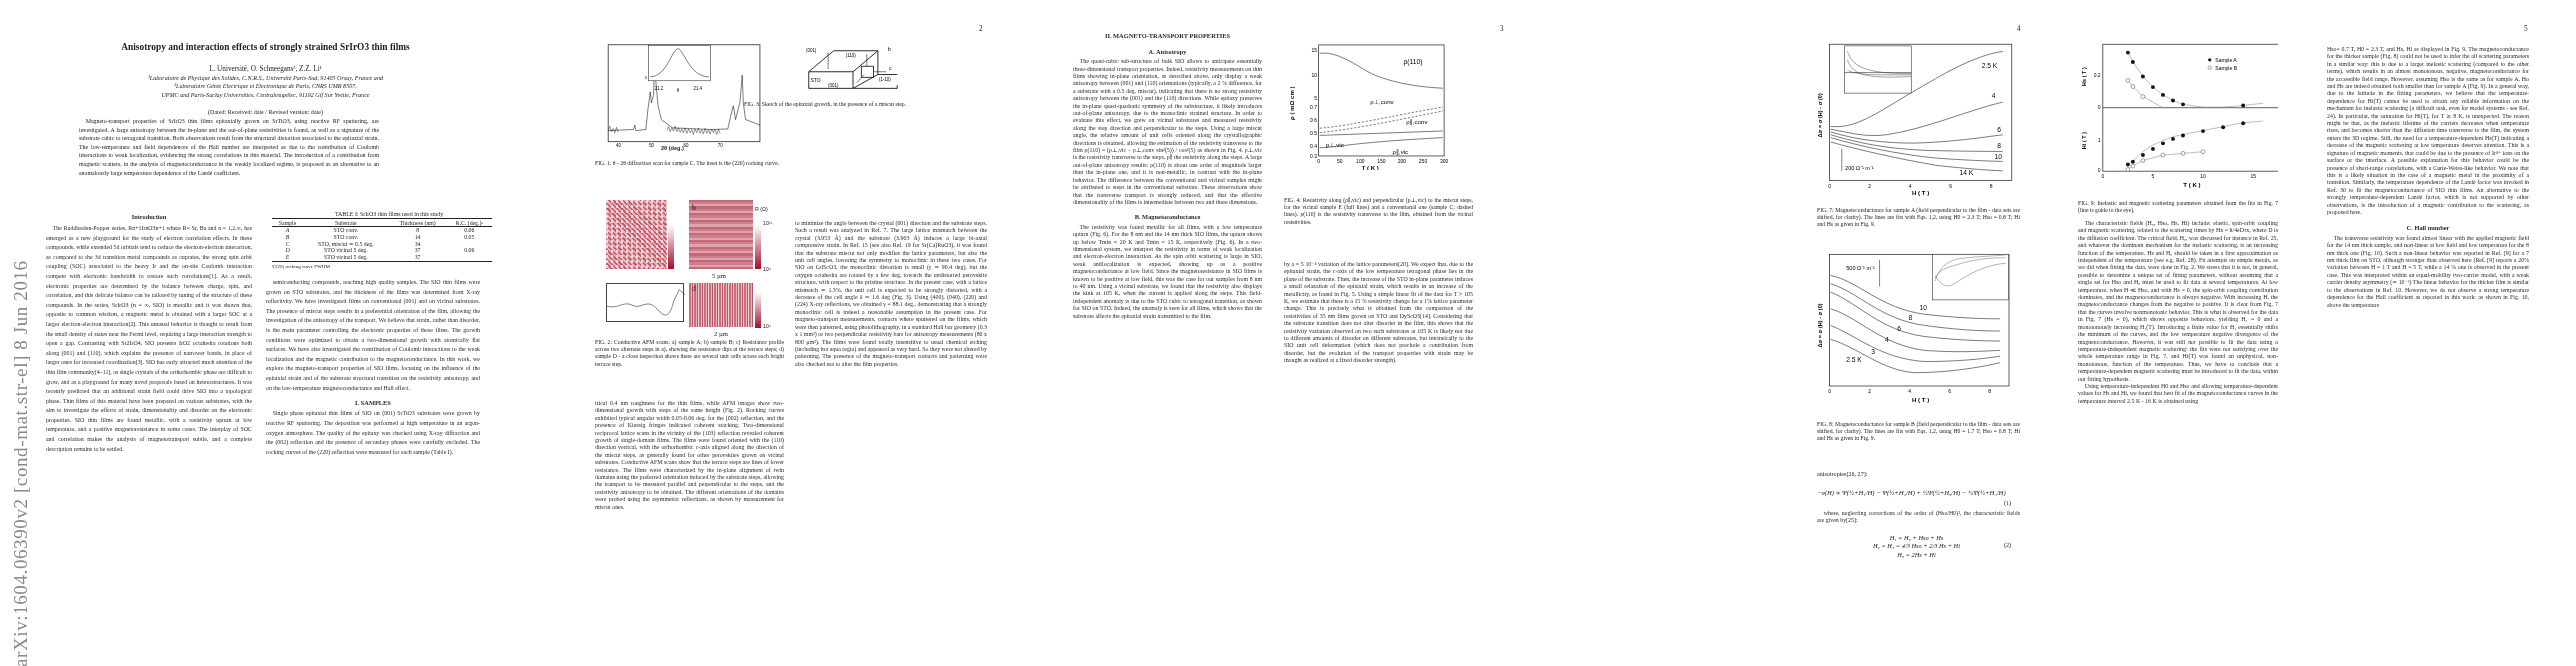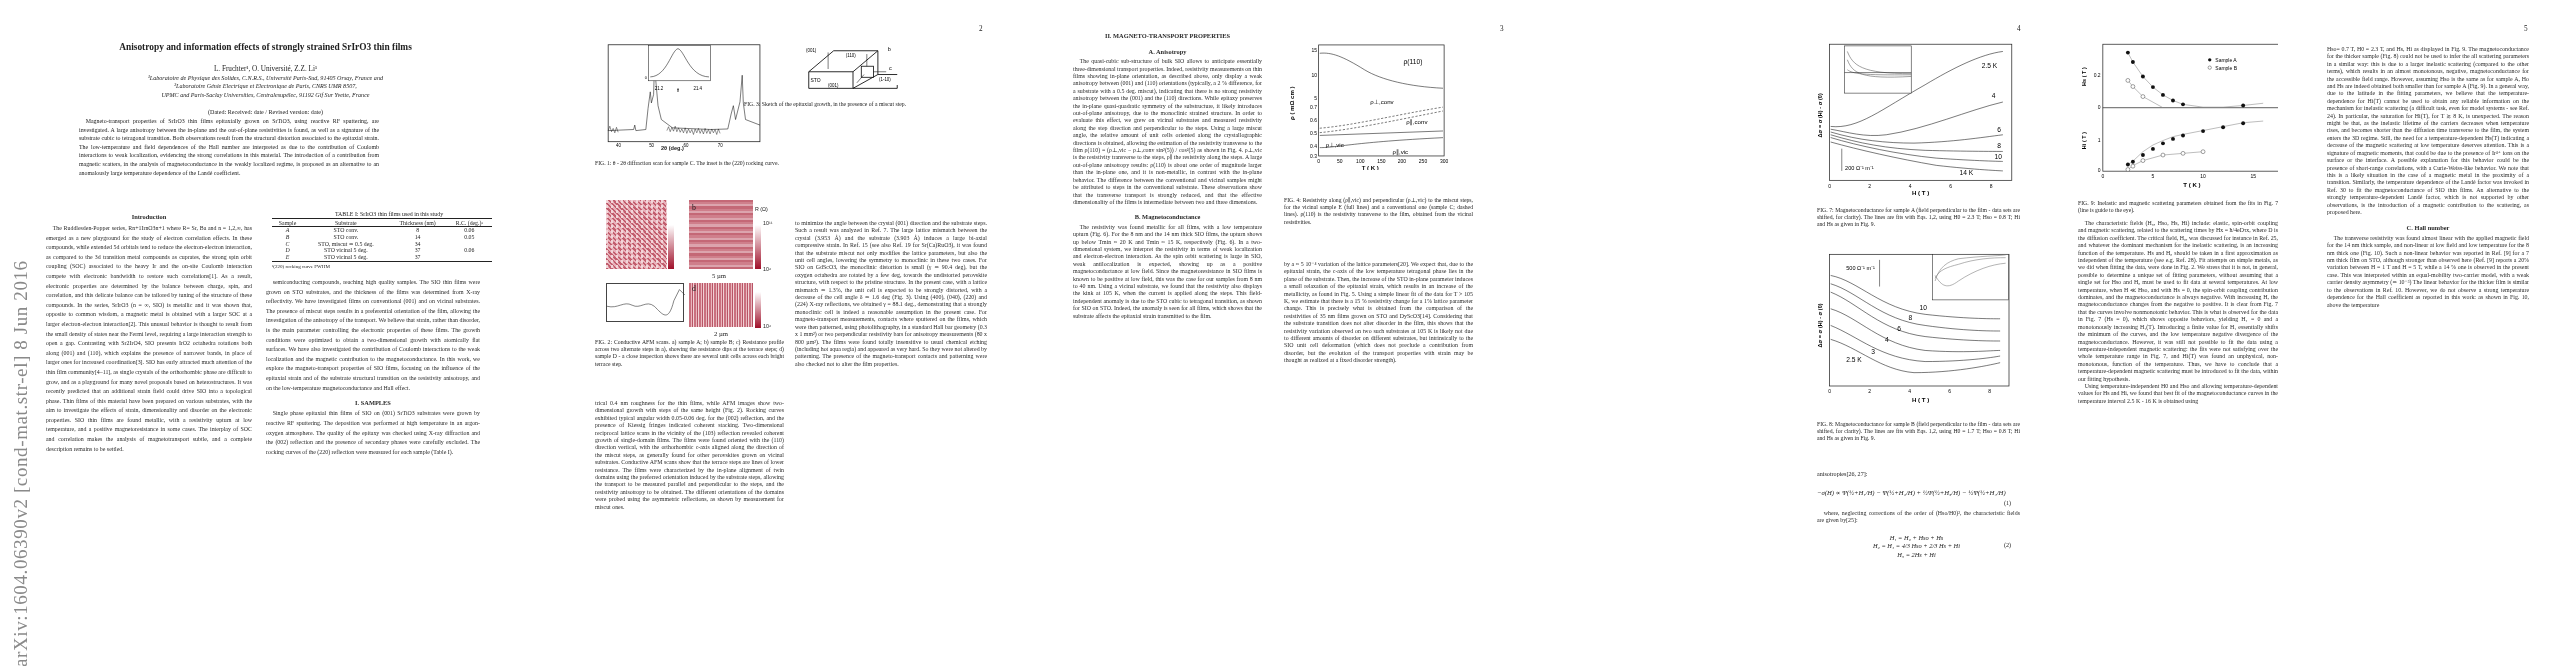--- a/index.html
+++ b/index.html
@@ -29,22 +29,22 @@
 .cbar{position:absolute;width:5.6px;background:linear-gradient(#fff,#a0102a)}
 .axlbl{position:absolute;font-family:"Liberation Sans",sans-serif;font-size:5.3px;color:#222}
 .axtitle{position:absolute;font-family:"Liberation Sans",sans-serif;font-weight:bold;font-size:6.7px;color:#222}
 svg text{font-family:"Liberation Sans",sans-serif}
 </style>
 </head>
 <body>
 
 <div class="page" style="left:0;width:517px">
   <div class="arxiv">arXiv:1604.06390v2  [cond-mat.str-el]  8 Jun 2016</div>
-  <div class="title">Anisotropy and information effects of strongly strained SrIrO3 thin films</div>
-  <div class="authors">L. Fruchter¹, O. Université, Z.Z. Li¹</div>
+  <div class="title">Anisotropy and interaction effects of strongly strained SrIrO3 thin films</div>
+  <div class="authors">L. Université, O. Schneegans², Z.Z. Li¹</div>
   <div class="affil">
     <div>¹Laboratoire de Physique des Solides, C.N.R.S., Université Paris-Sud, 91405 Orsay, France and</div>
     <div>²Laboratoire Génie Electrique et Electronique de Paris, CNRS UMR 8507,</div>
     <div>UPMC and Paris-Saclay Universities, Centralesupélec, 91192 Gif Sur Yvette, France</div>
   </div>
   <div class="dated">(Dated: Received: date / Revised version: date)</div>
   <div class="abstract">Magneto-transport properties of SrIrO3 thin films epitaxially grown on SrTiO3, using reactive RF sputtering, are investigated. A large anisotropy between the in-plane and the out-of-plane resistivities is found, as well as a signature of the substrate cubic to tetragonal transition. Both observations result from the structural distortion associated to the epitaxial strain. The low-temperature and field dependences of the Hall number are interpreted as due to the contribution of Coulomb interactions to weak localization, evidencing the strong correlations in this material. The introduction of a contribution from magnetic scatters, in the analysis of magnetoconductance in the weakly localized regime, is proposed as an alternative to an anomalously large temperature dependence of the Landé coefficient.</div>
 
   <div class="col" style="left:46px;top:210px;width:206px">
     <h3 class="sec">Introduction</h3>

